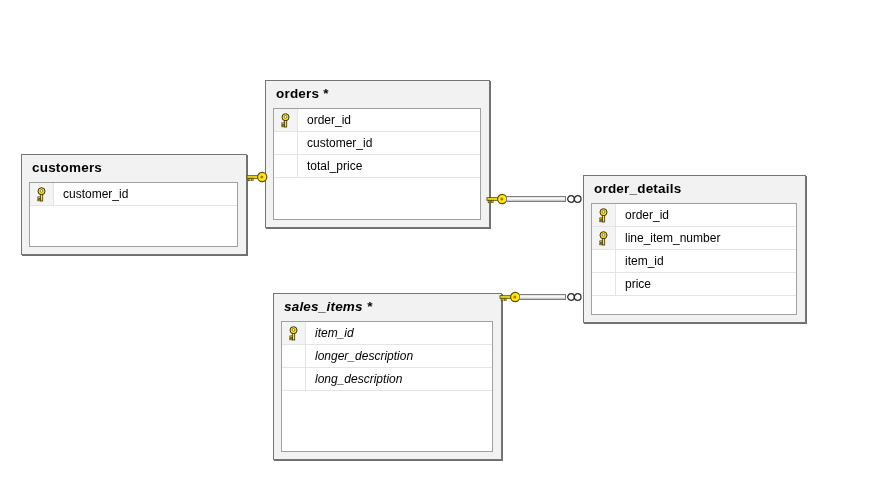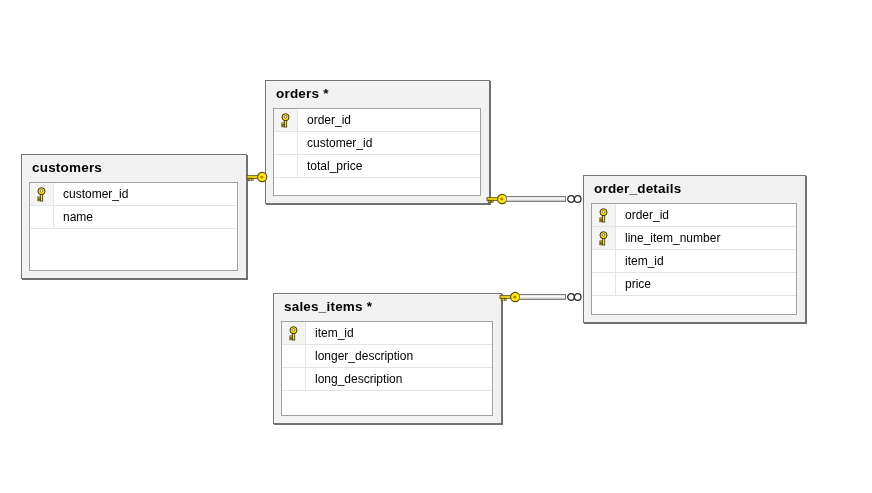--- a/index.html
+++ b/index.html
@@ -68,39 +68,35 @@
     </g>
     <g id="inf">
       <circle cx="5" cy="5" r="3.3" fill="#ffffff" stroke="#2b2b2b" stroke-width="1.3"></circle>
       <circle cx="11.7" cy="5" r="3.3" fill="#ffffff" stroke="#2b2b2b" stroke-width="1.3"></circle>
     </g>
   </defs>
 </svg>
 
 <div class="canvas">
 
-  <div class="etable" style="left:21px;top:154px;width:226px;height:125px;">
+  <div class="etable" style="left:21px;top:154px;width:226px;height:101px;">
     <div class="title">customers</div>
     <div class="grid">
       <div class="row">
         <span class="cell-icon pk">
           <svg width="11" height="15" viewBox="0 0 11 15">
               <use href="#vkey"></use>
             </svg>
         </span>
         <span class="cell-name">customer_id</span>
       </div>
-      <div class="row">
-        <span class="cell-icon"></span>
-        <span class="cell-name">name</span>
-      </div>
     </div>
   </div>
 
-  <div class="etable" style="left:265px;top:80px;width:225px;height:124px;">
+  <div class="etable" style="left:265px;top:80px;width:225px;height:148px;">
     <div class="title">orders *</div>
     <div class="grid">
       <div class="row">
         <span class="cell-icon pk">
           <svg width="11" height="15" viewBox="0 0 11 15">
               <use href="#vkey"></use>
             </svg>
         </span>
         <span class="cell-name">order_id</span>
       </div>
@@ -138,21 +134,21 @@
         <span class="cell-icon"></span>
         <span class="cell-name">item_id</span>
       </div>
       <div class="row">
         <span class="cell-icon"></span>
         <span class="cell-name">price</span>
       </div>
     </div>
   </div>
 
-  <div class="etable" style="left:273px;top:293px;width:229px;height:131px;">
+  <div class="etable" style="left:273px;top:293px;width:229px;height:167px;font-style:italic;">
     <div class="title">sales_items *</div>
     <div class="grid">
       <div class="row">
         <span class="cell-icon pk">
           <svg width="11" height="15" viewBox="0 0 11 15">
               <use href="#vkey"></use>
             </svg>
         </span>
         <span class="cell-name">item_id</span>
       </div>

